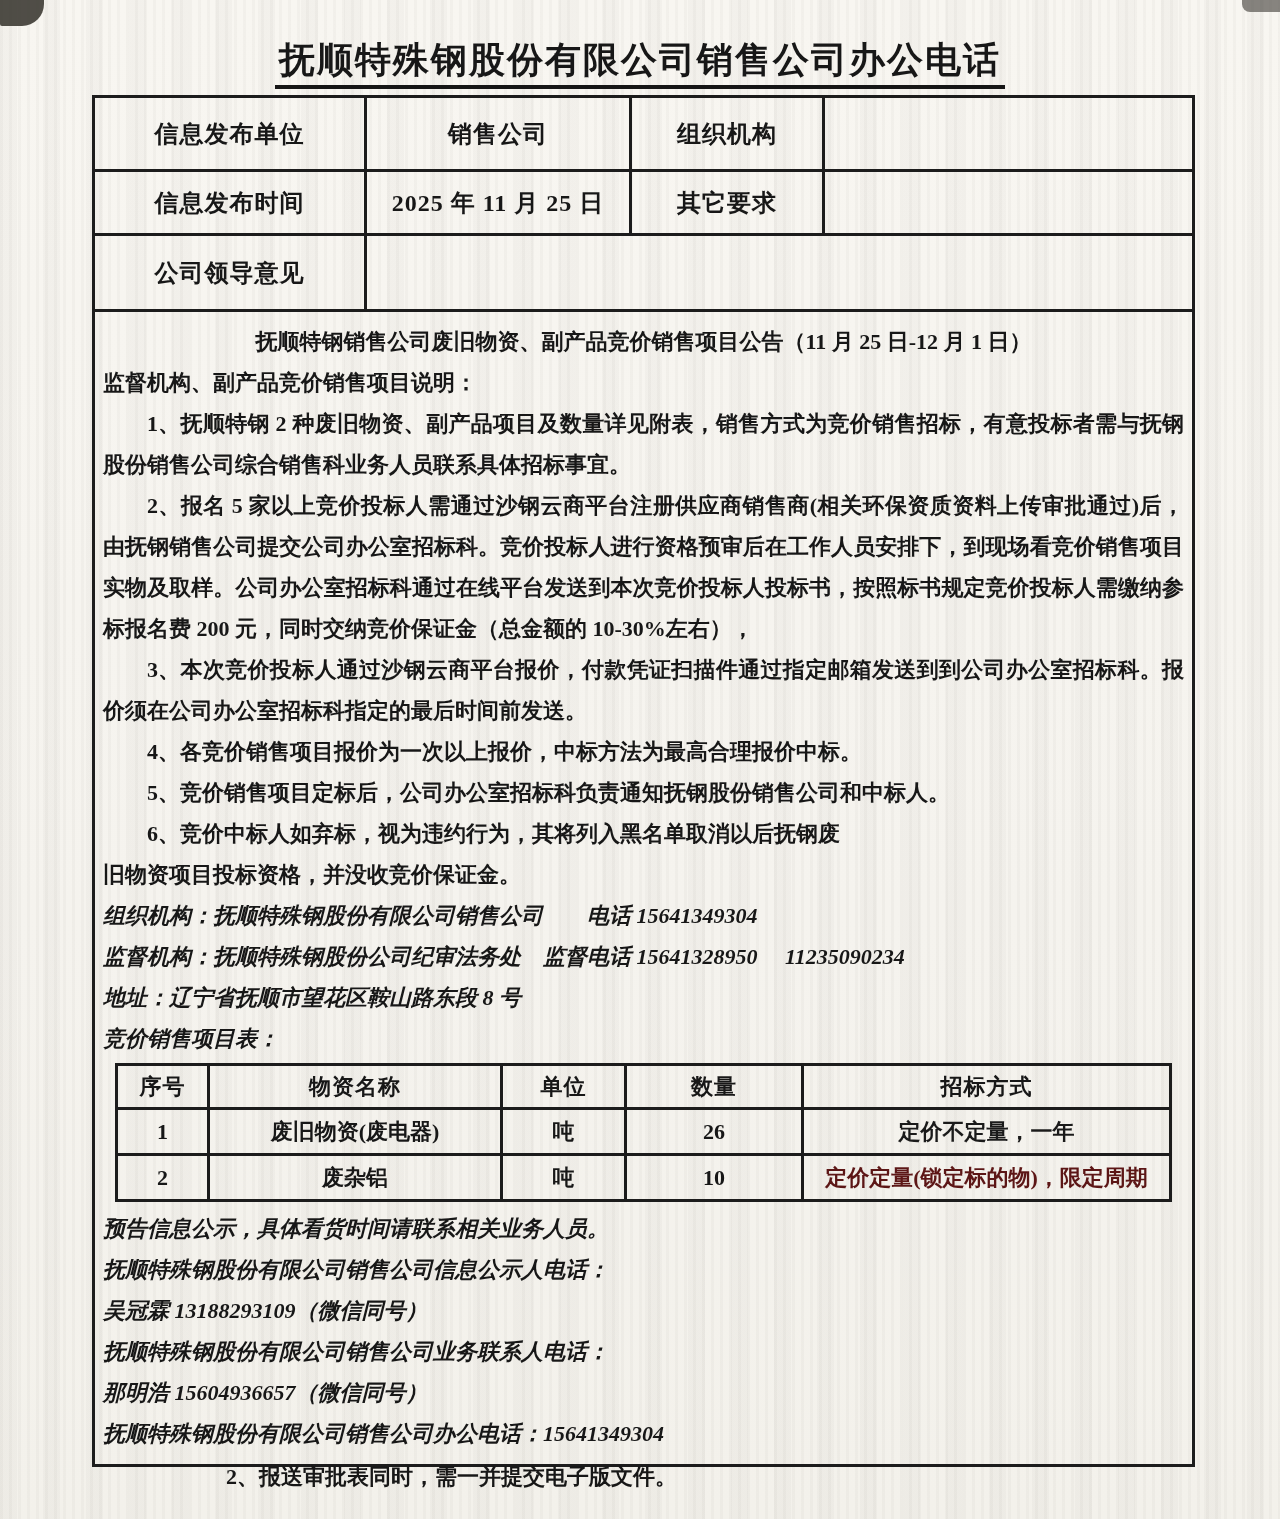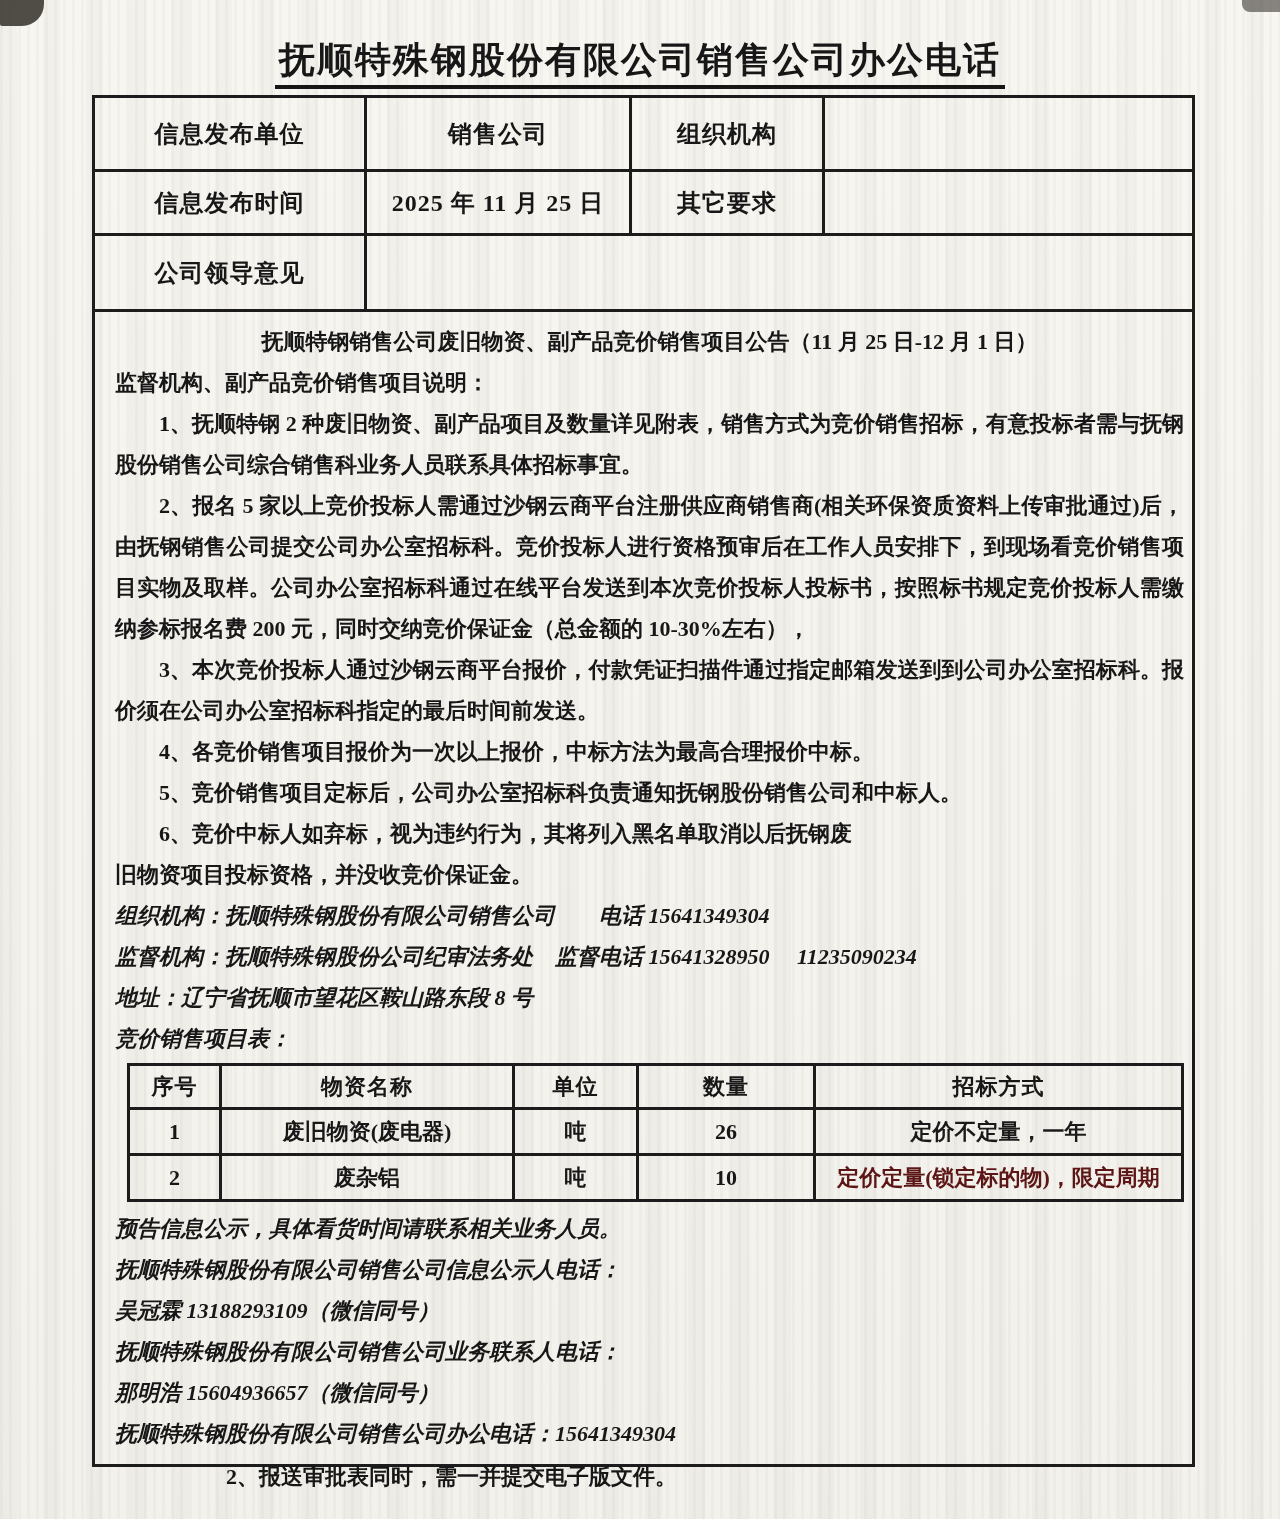--- a/index.html
+++ b/index.html
@@ -32,21 +32,21 @@
     background:transparent;
   }
   table.outer td{border:3px solid #1c1c1c;padding:0;vertical-align:middle;}
   .hcell{font-size:24px;font-weight:700;text-align:center;letter-spacing:1px;}
   tr.r1{height:74px;}
   tr.r2{height:64px;}
   tr.r3{height:76px;}
 
   .content-inner{
     height:1148px;overflow:hidden;
-    padding:4px 8px 0 20px;
+    padding:4px 8px 0 8px;
     font-size:22px;font-weight:700;line-height:41px;
     text-align:left;
   }
   .ann-heading{text-align:center;font-weight:700;margin-top:5px;}
   .para{margin:0;text-align:justify;}
   .indent{text-indent:2em;}
   .cline{white-space:nowrap;font-style:italic;}
 
   table.inner{
     border-collapse:collapse;table-layout:fixed;

